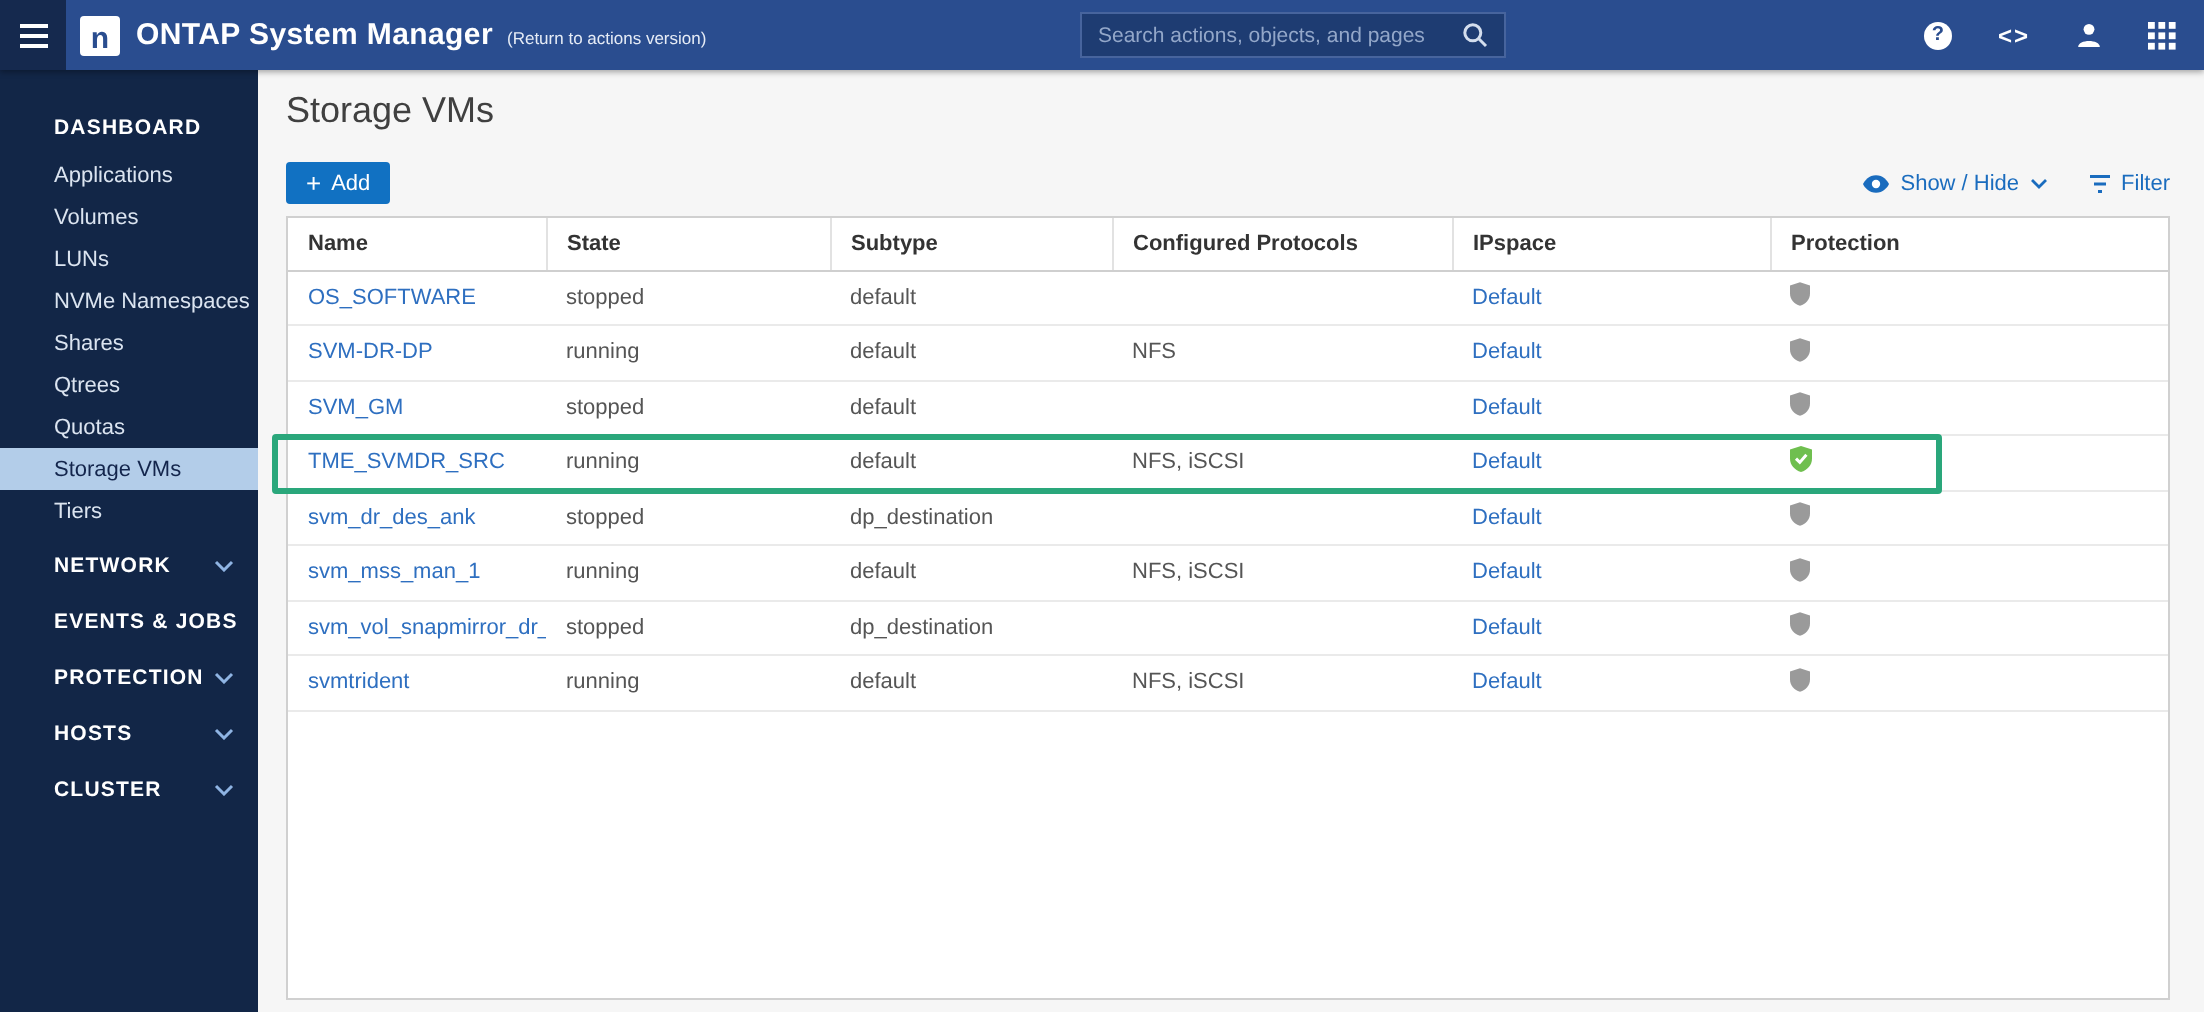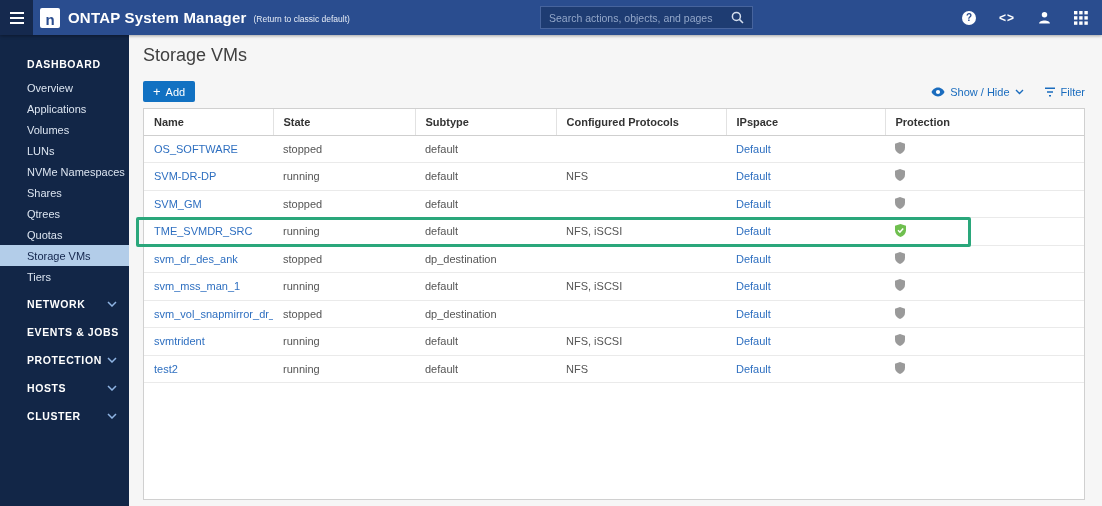--- a/index.html
+++ b/index.html
@@ -130,21 +130,21 @@
   <div class="hamburger-zone">
     <div class="hamburger">
         <span></span>
         <span></span>
         <span></span>
       </div>
   </div>
   <div class="brand">
     <div class="logo">n</div>
     <span class="product-title">ONTAP System Manager</span>
-    <span class="classic">(Return to classic default)</span>
+    <span class="classic">(Return to actions version)</span>
   </div>
   <div class="searchbox">
     <input type="text" placeholder="Search actions, objects, and pages" style="">
     <span class="search-icon">
       <svg width="13" height="13" viewBox="0 0 13 13">
           <circle cx="5.4" cy="5.4" r="4" fill="none" stroke="#d4deee" stroke-width="1.5"></circle>
           <line x1="8.4" y1="8.4" x2="12" y2="12" stroke="#d4deee" stroke-width="1.5"></line>
         </svg>
     </span>
   </div>
@@ -175,23 +175,20 @@
       </svg>
     </span>
   </div>
 </header>
 
 <nav class="sidebar">
     <div class="side-section first">
       <span>DASHBOARD</span>
     </div>
     <div class="side-item">
-      <span>Overview</span>
-    </div>
-    <div class="side-item">
       <span>Applications</span>
     </div>
     <div class="side-item">
       <span>Volumes</span>
     </div>
     <div class="side-item">
       <span>LUNs</span>
     </div>
     <div class="side-item">
       <span>NVMe Namespaces</span>
@@ -381,29 +378,17 @@
             <td><span>running</span></td>
             <td><span>default</span></td>
             <td><span>NFS, iSCSI</span></td>
             <td><a class="cell-link">Default</a></td>
             <td><span class="shield">
        <svg width="10" height="12" viewBox="0 0 11 13">
                   <path d="M5.5 0 L11 1.8 V6.2 C11 9.6 8.7 11.9 5.5 13 C2.3 11.9 0 9.6 0 6.2 V1.8 Z" fill="#9a9a9a"></path>
                 </svg>
      </span></td>
           </tr>
-          <tr>
-            <td><a class="cell-link">test2</a></td>
-            <td><span>running</span></td>
-            <td><span>default</span></td>
-            <td><span>NFS</span></td>
-            <td><a class="cell-link">Default</a></td>
-            <td><span class="shield">
-       <svg width="10" height="12" viewBox="0 0 11 13">
-                  <path d="M5.5 0 L11 1.8 V6.2 C11 9.6 8.7 11.9 5.5 13 C2.3 11.9 0 9.6 0 6.2 V1.8 Z" fill="#9a9a9a"></path>
-                </svg>
-     </span></td>
-          </tr>
         </tbody>
     </table>
   <div class="green-outline" style="top: 108px; height: 30px;"></div>
     </div>
 </main>
 
 </body></html>

